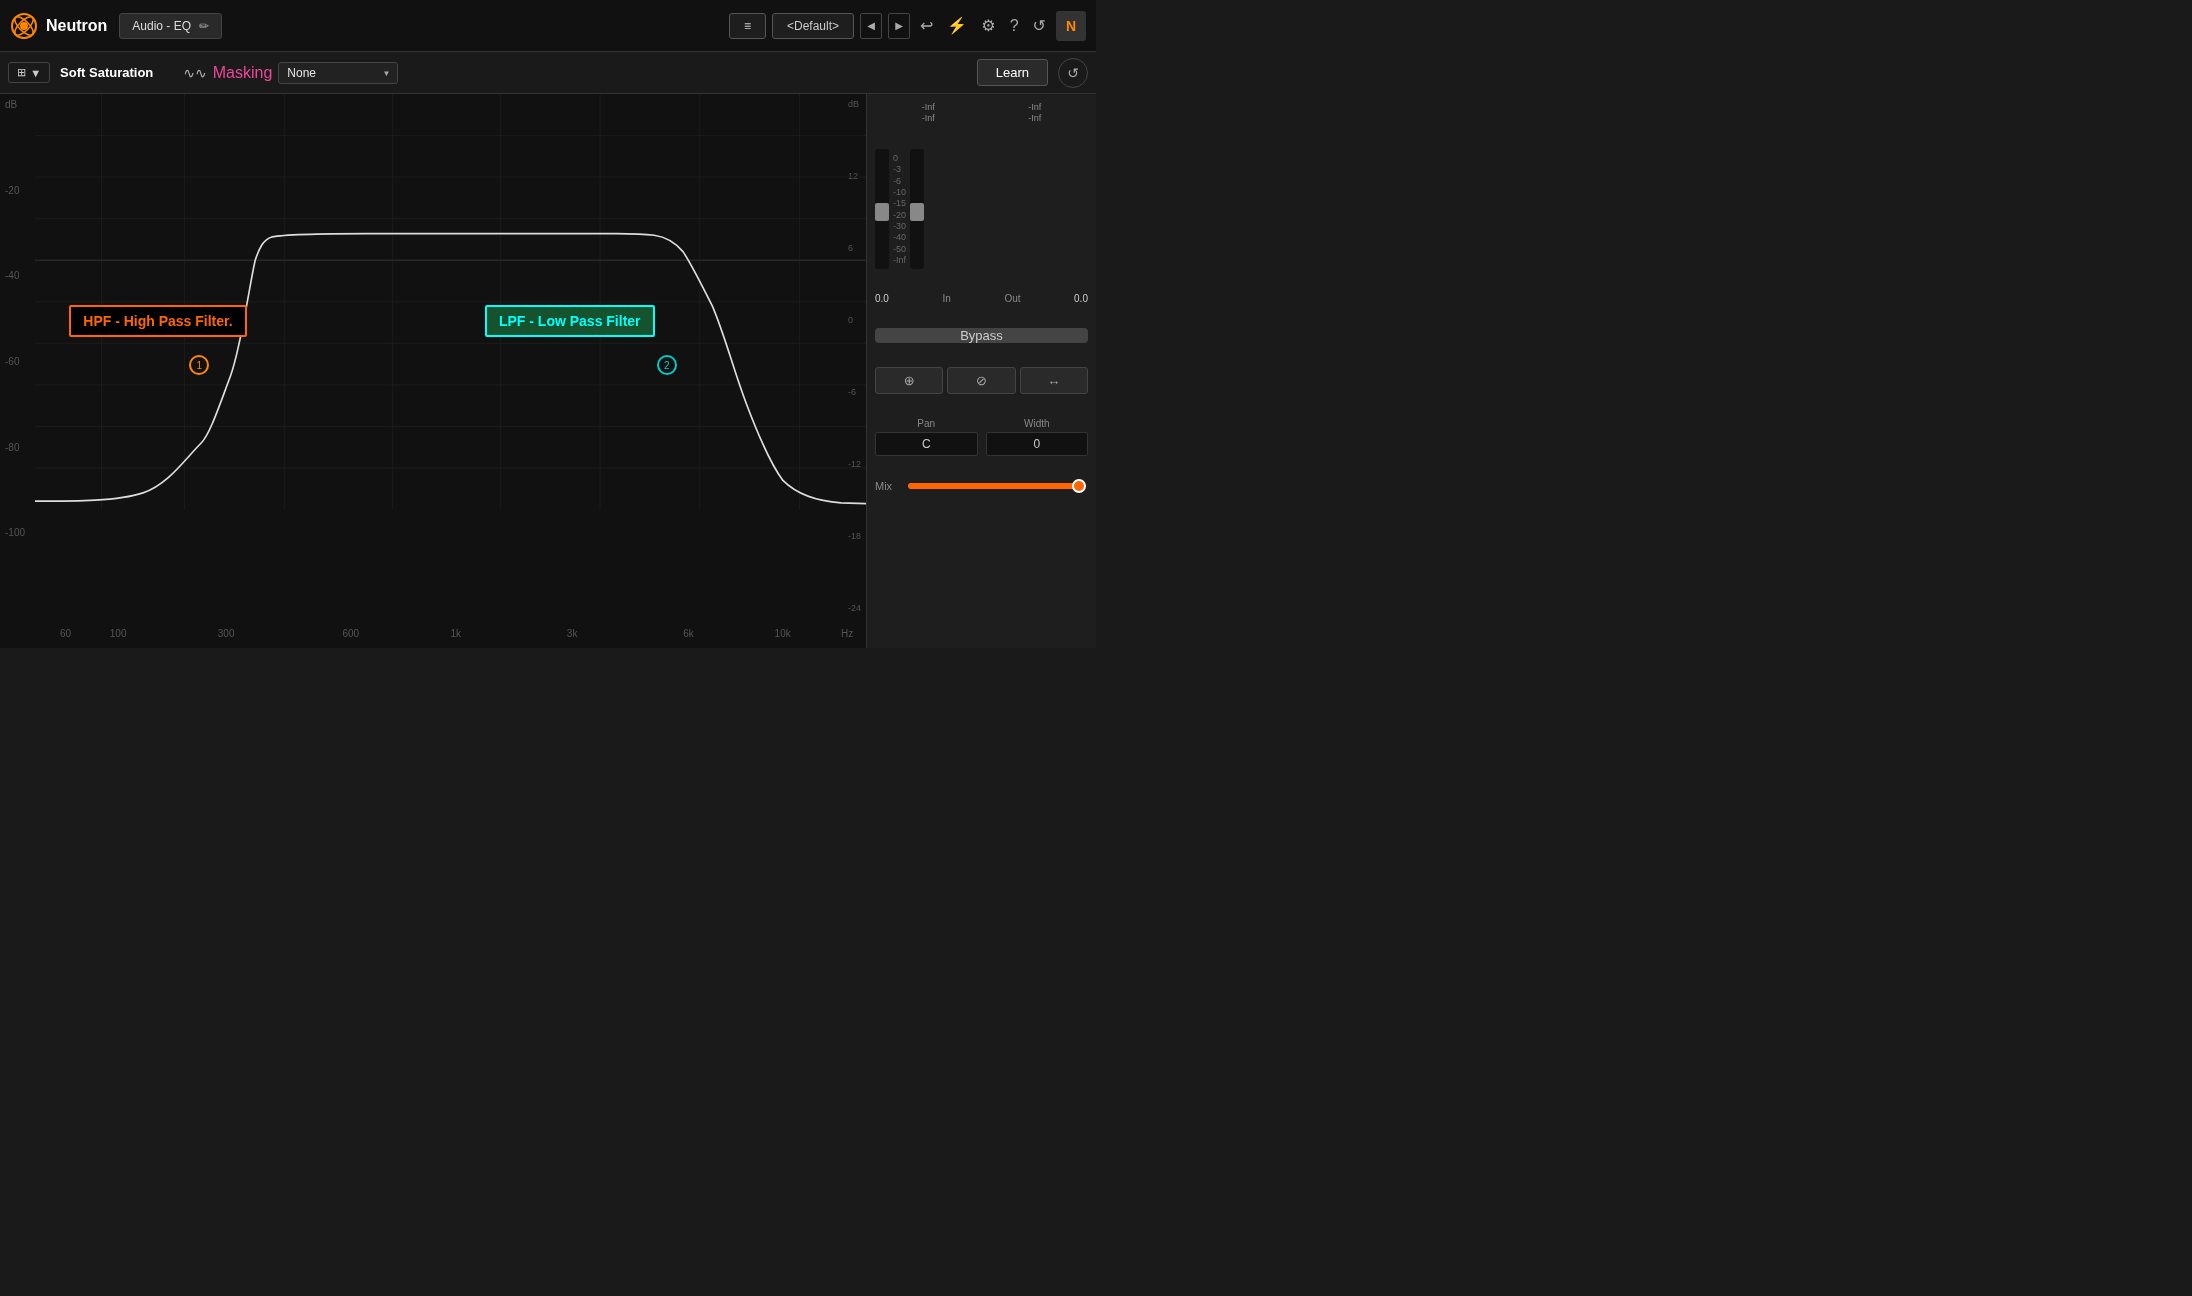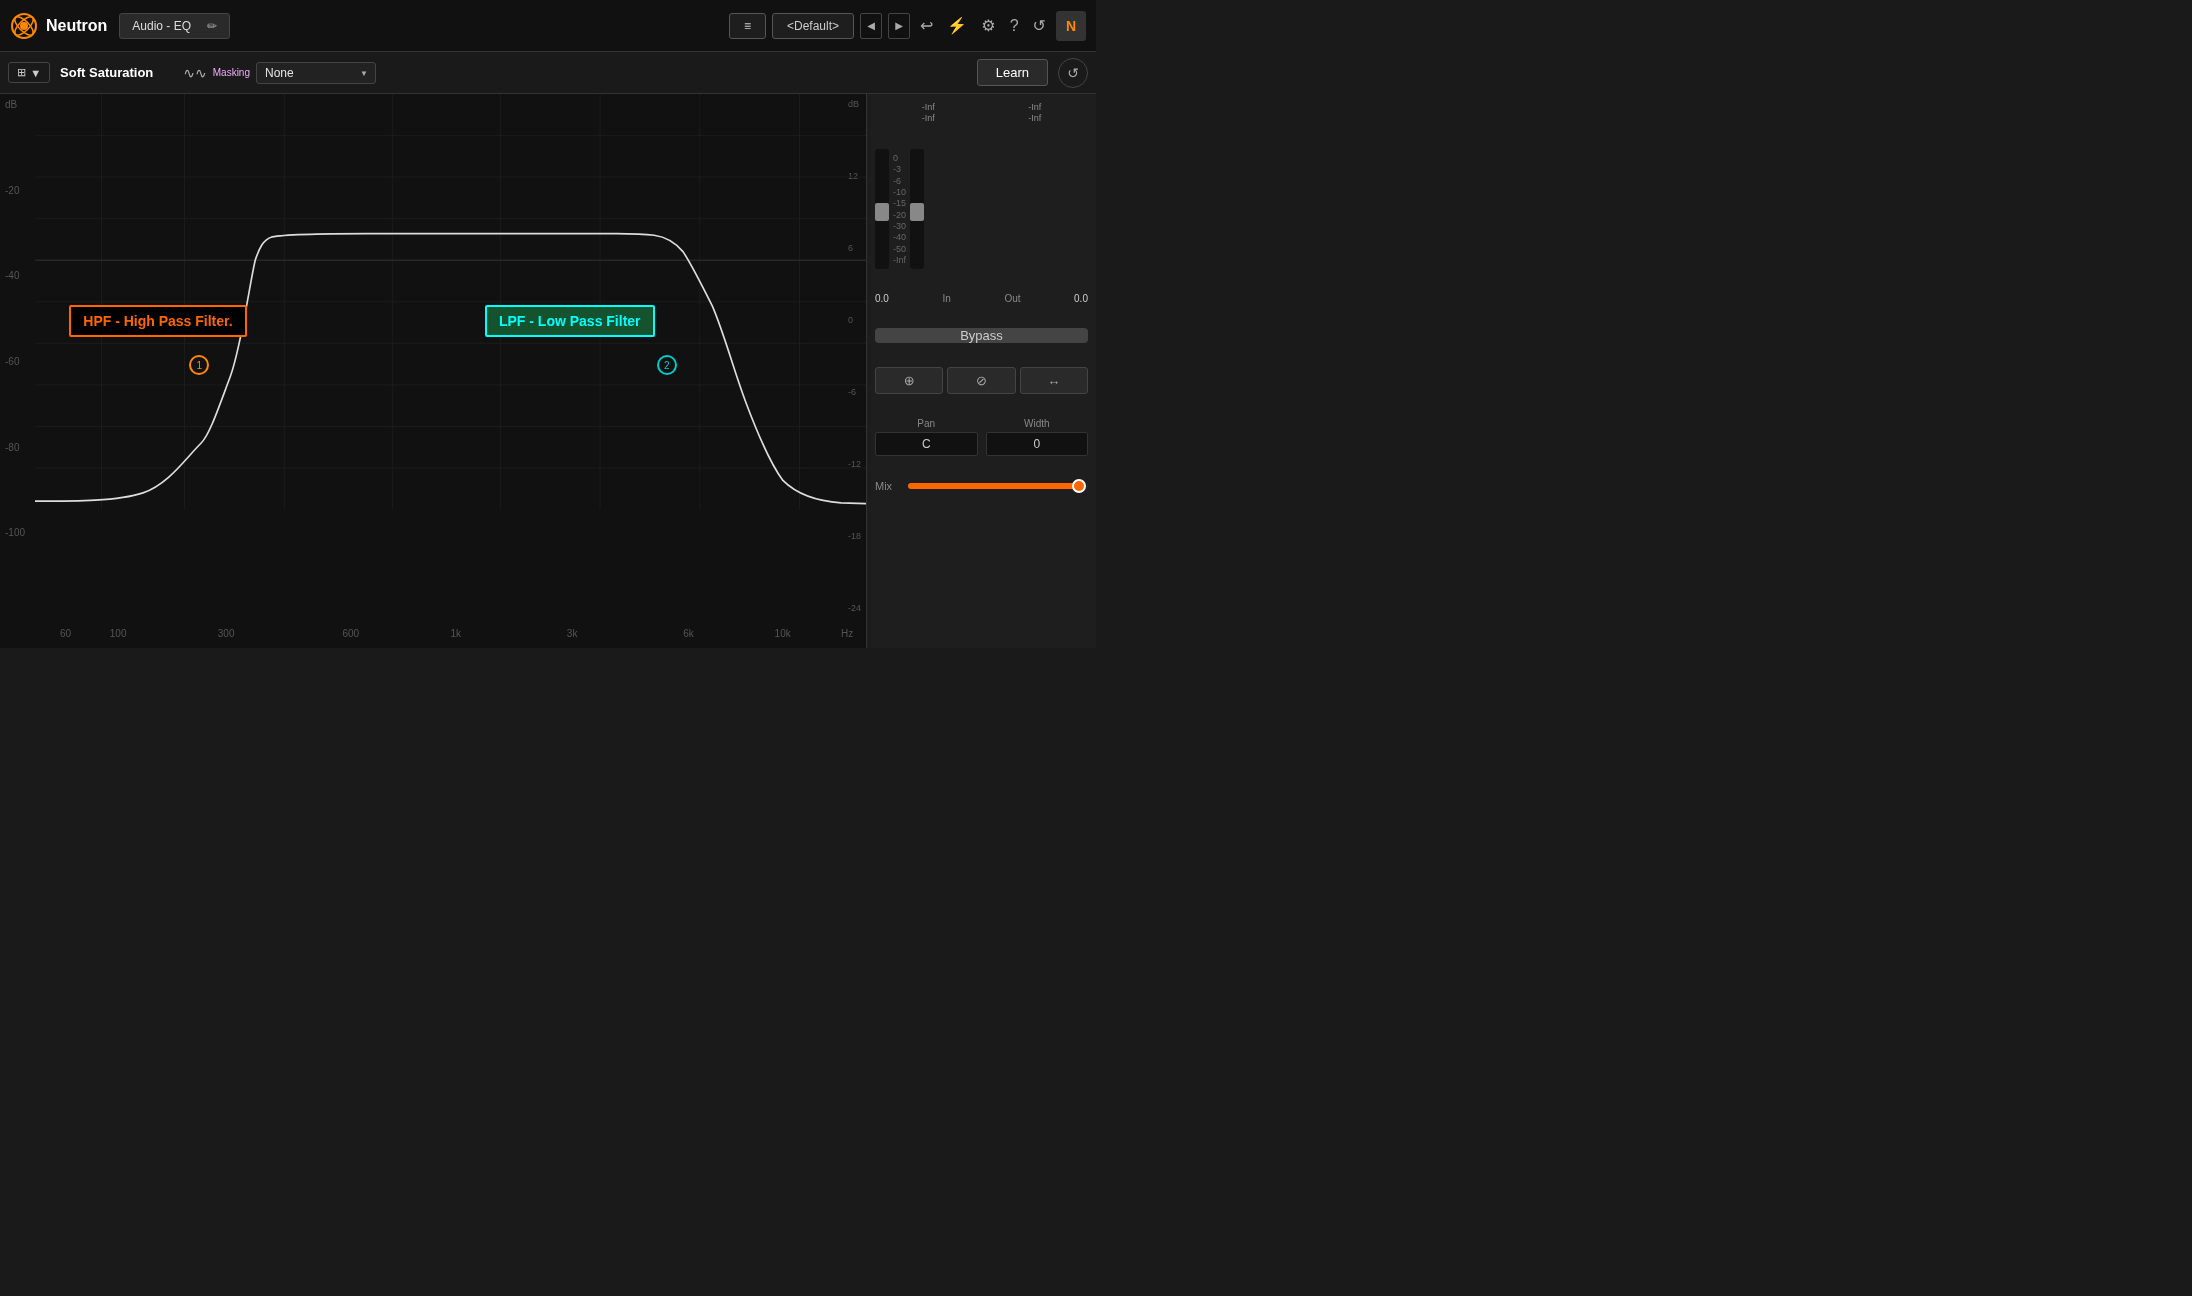--- a/index.html
+++ b/index.html
@@ -36,21 +36,21 @@
       height: 28px;
     }
     .audio-eq-btn {
       background: #2a2a2a;
       border: 1px solid #444;
       color: #ddd;
       padding: 5px 12px;
       border-radius: 3px;
       display: flex;
       align-items: center;
-      gap: 16px;
+      gap: 8px;
       cursor: pointer;
       font-size: 12px;
     }
     .pencil-icon { color: #aaa; }
     .preset-area {
       margin-left: auto;
       display: flex;
       align-items: center;
       gap: 6px;
     }
@@ -104,21 +104,21 @@
       font-size: 13px;
       font-weight: bold;
     }
     .masking-area {
       display: flex;
       align-items: center;
       gap: 6px;
       margin-left: 20px;
     }
     .masking-icon { color: #aaa; font-size: 14px; }
-    .masking-label { color: #f0abfc; font-size: 10px; }
+    .masking-label { color: #ec4899; font-size: 16px; }
     .masking-select {
       background: #222;
       border: 1px solid #444;
       color: #e5e5e5;
       padding: 3px 24px 3px 8px;
       border-radius: 3px;
       font-size: 12px;
       appearance: none;
       cursor: pointer;
       width: 120px;

